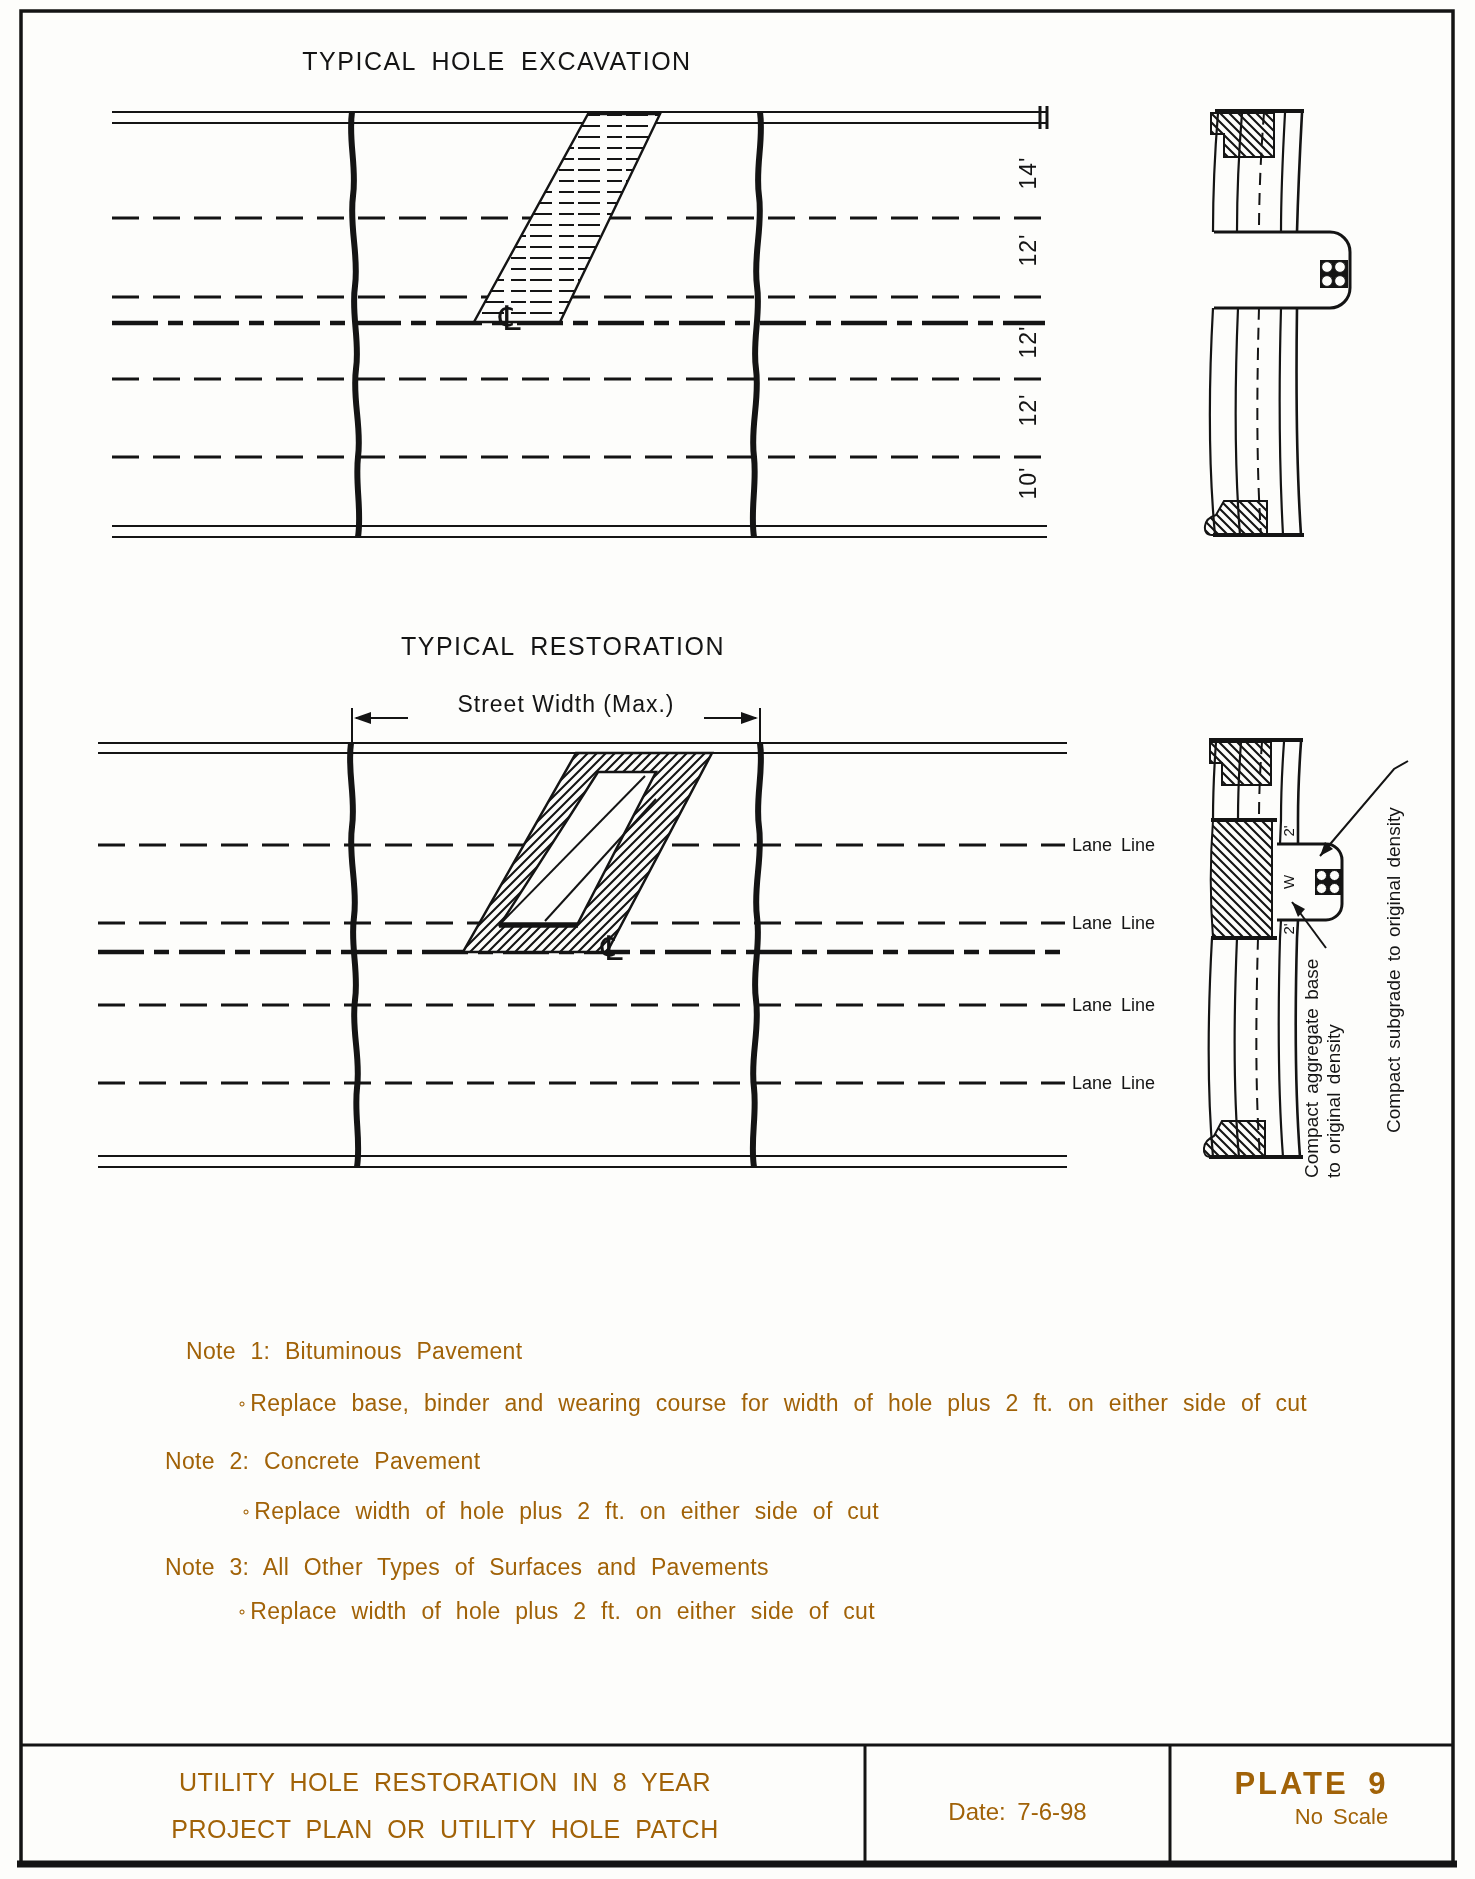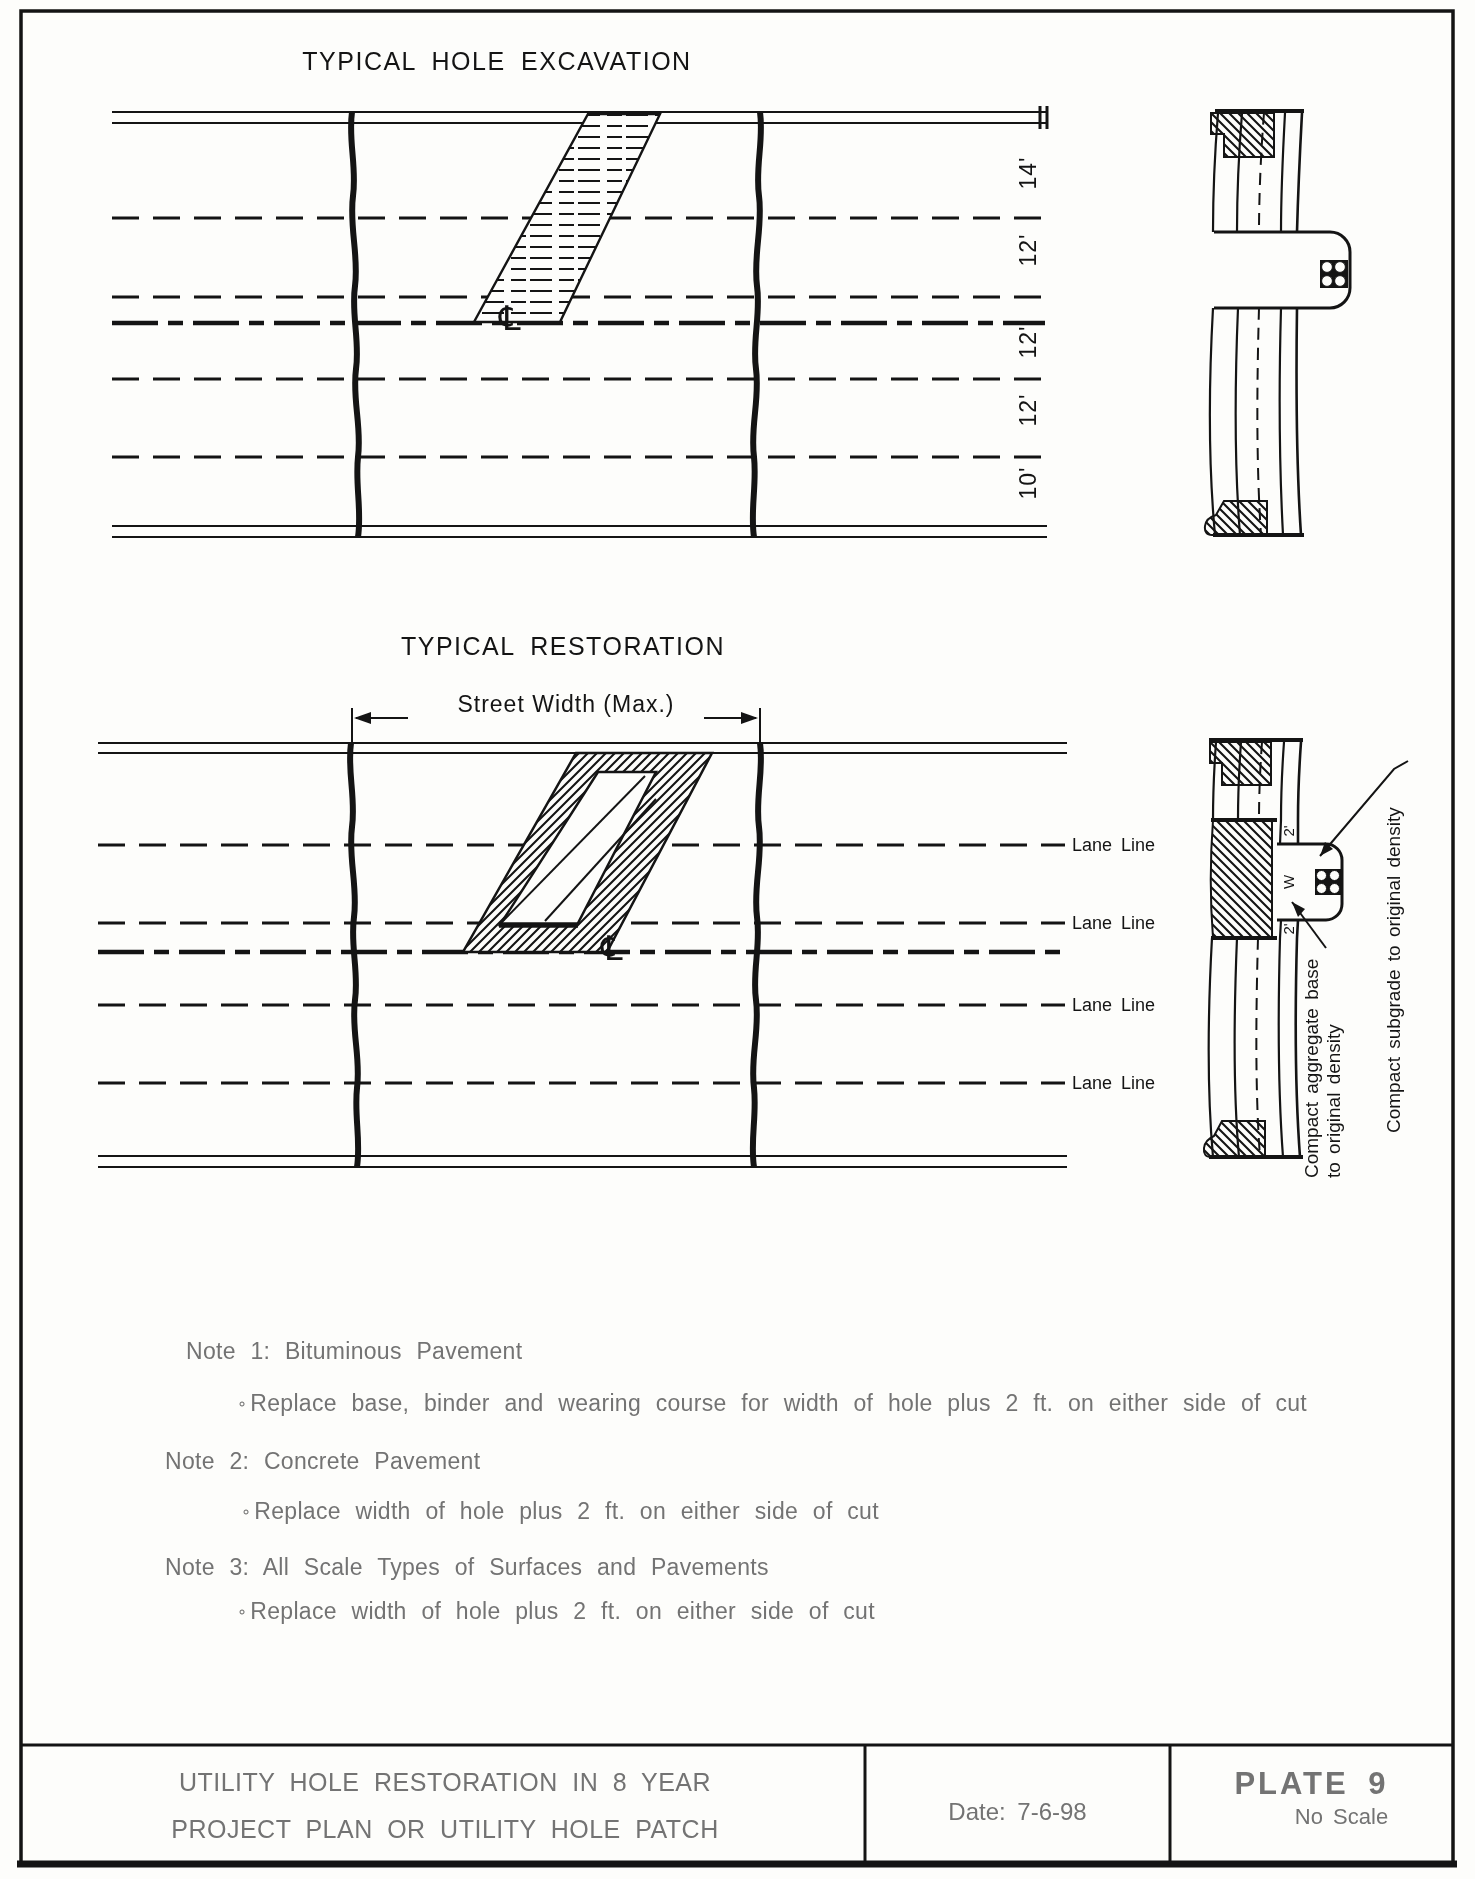--- a/index.html
+++ b/index.html
@@ -1,18 +1,18 @@
 <!DOCTYPE html>
 <html><head>
 <meta charset="utf-8">
 <style>
   html,body{margin:0;padding:0;background:#e8e8e6;}
   #sheet{
     position:relative;width:1475px;height:1879px;background:#fdfdfb;
-    font-family:"Liberation Sans", sans-serif;color:#737373;overflow:hidden;
+    font-family:"Liberation Sans", sans-serif;color:#a16207;overflow:hidden;
   }
   #drawing{position:absolute;left:0;top:0;}
   svg text{fill:#141414;font-family:"Liberation Sans", sans-serif;}
   .secTitle{font-size:25px;letter-spacing:1.5px;word-spacing:7px;}
   .dimLabel{font-size:23px;letter-spacing:1px;}
   .laneLabel{font-size:18px;word-spacing:4px;}
   .clSym{font-size:34px;font-family:"DejaVu Sans","Liberation Sans",sans-serif;}
   .miniDim{font-size:15px;}
   .annot{font-size:19px;word-spacing:3px;}
   .note{position:absolute;font-size:23px;word-spacing:8px;letter-spacing:.3px;white-space:nowrap;}
@@ -237,21 +237,21 @@
 
   <div>
     <div class="note" style="left:165px;top:1338px;margin-left:21px;">Note 1: Bituminous Pavement</div>
     <div class="note" style="left:237px;top:1390px;">
       <span class="blt">∘</span><span>Replace base, binder and wearing course for width of hole plus 2 ft. on either side of cut</span>
     </div>
     <div class="note" style="left:165px;top:1448px;">Note 2: Concrete Pavement</div>
     <div class="note" style="left:241px;top:1498px;">
       <span class="blt">∘</span><span>Replace width of hole plus 2 ft. on either side of cut</span>
     </div>
-    <div class="note" style="left:165px;top:1554px;">Note 3: All Scale Types of Surfaces and Pavements</div>
+    <div class="note" style="left:165px;top:1554px;">Note 3: All Other Types of Surfaces and Pavements</div>
     <div class="note" style="left:237px;top:1598px;">
       <span class="blt">∘</span><span>Replace width of hole plus 2 ft. on either side of cut</span>
     </div>
   </div>
 
   <div>
     <div class="tbText tbTitle" style="left:120px;top:1768px;width:650px;">UTILITY HOLE RESTORATION IN 8 YEAR</div>
     <div class="tbText tbTitle" style="left:120px;top:1815px;width:650px;">PROJECT PLAN OR UTILITY HOLE PATCH</div>
     <div class="tbText tbDate" style="left:865px;top:1798px;width:305px;">Date: 7-6-98</div>
     <div class="tbText tbPlate" style="left:1170px;top:1766px;width:283px;font-weight:bold;">PLATE 9</div>

